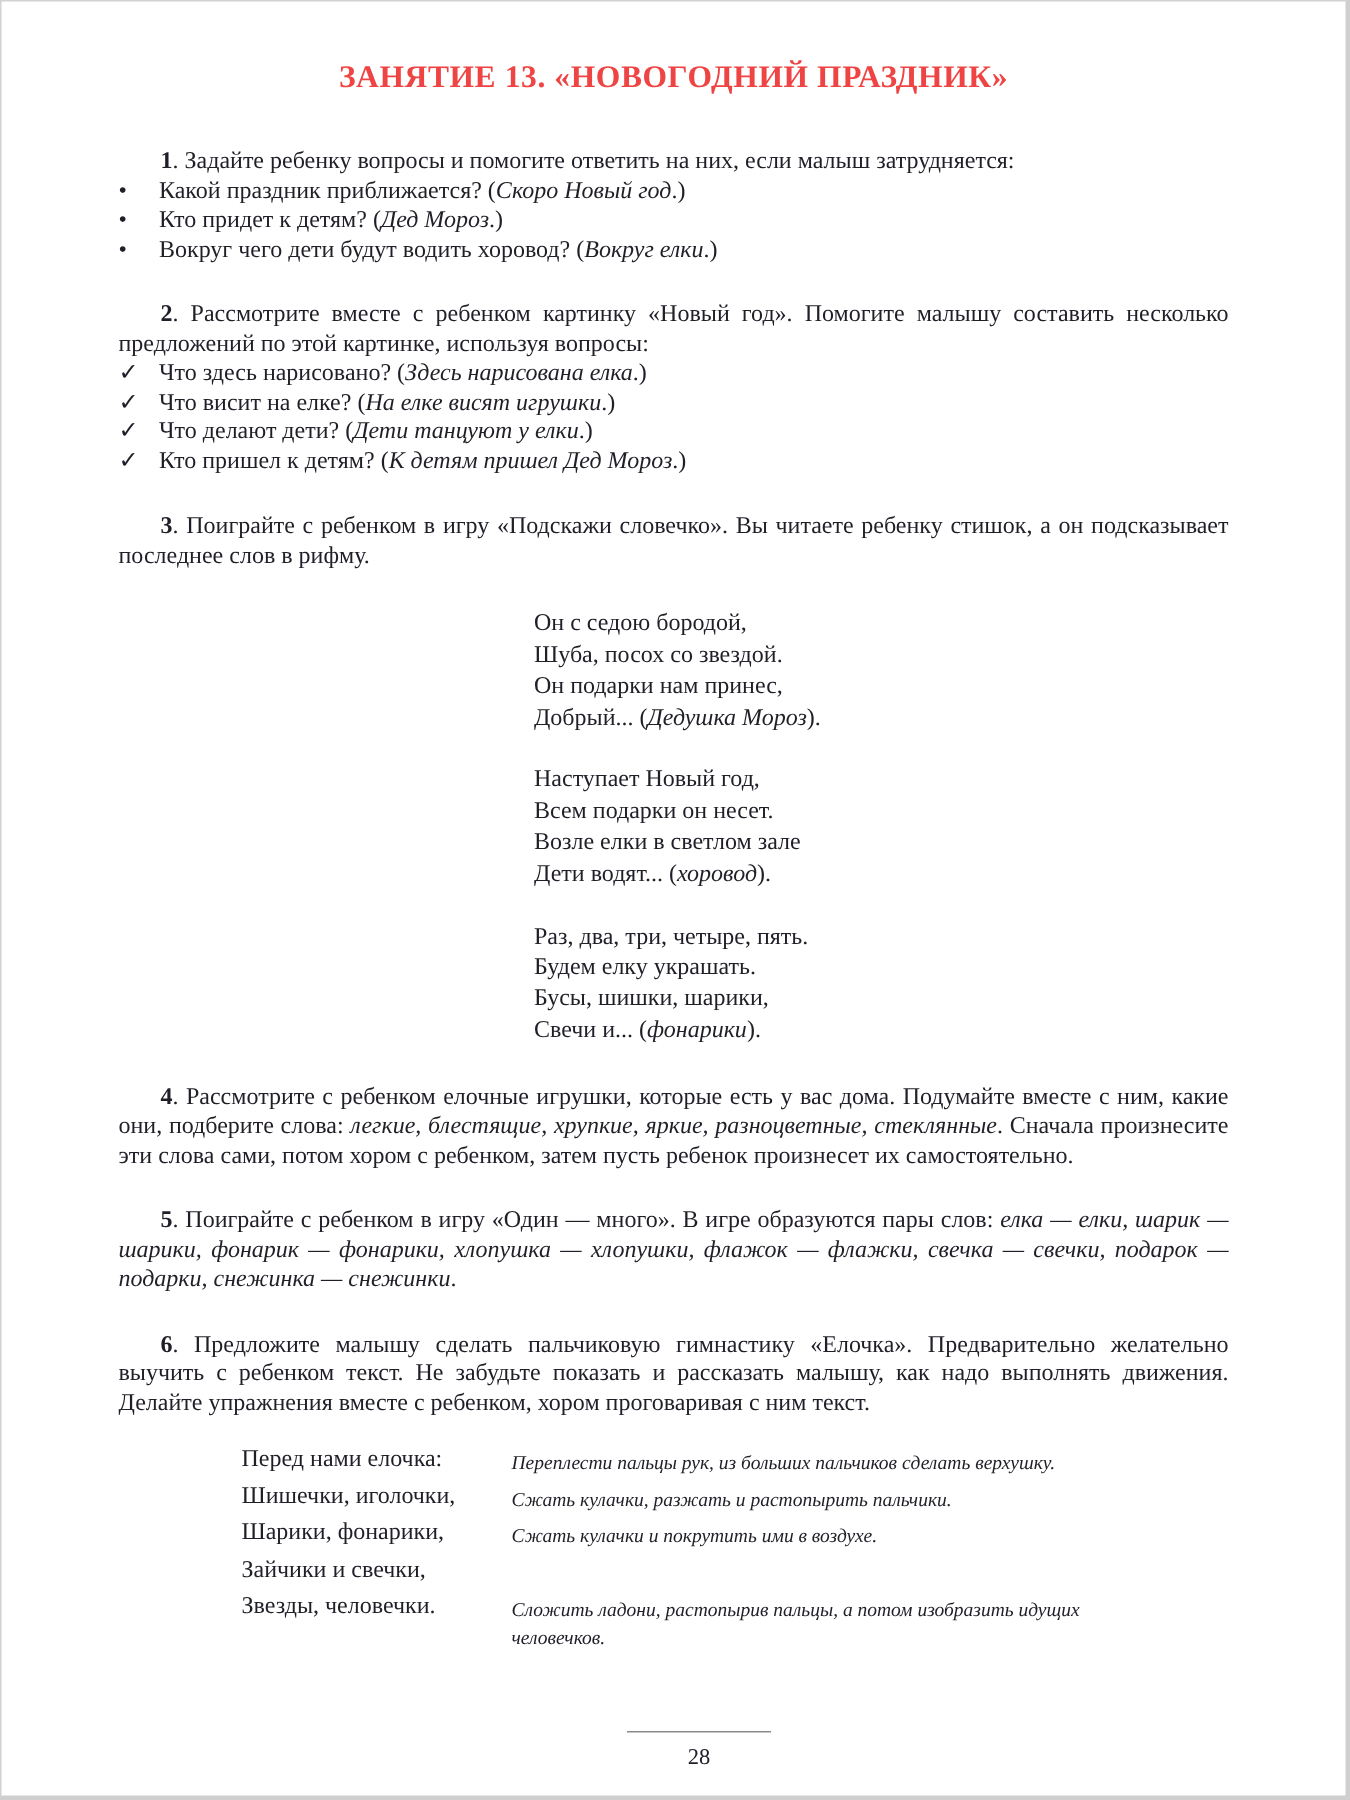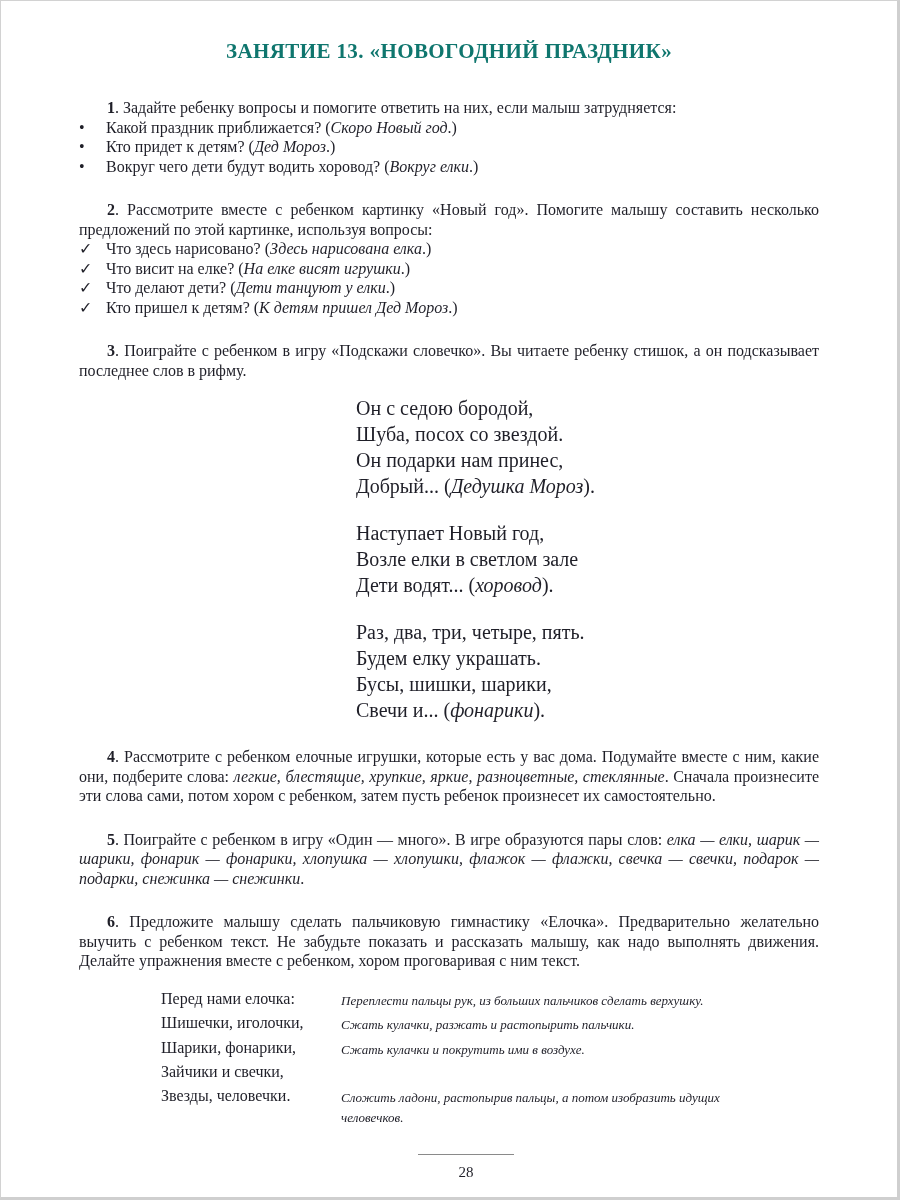--- a/index.html
+++ b/index.html
@@ -35,22 +35,22 @@
   .num { font-weight:bold; }
   .list { }
   .li {
     display:flex;
     font-size:16px;
     line-height:1.22;
   }
   .marker { flex:0 0 27px; }
   .li-body { flex:1; }
   .poem {
-    margin:15px 0 4px 277px;
-    font-size:20px;
+    margin:26px 0 4px 277px;
+    font-size:16px;
     line-height:1.3;
   }
   .stanza + .stanza { margin-top:21px; }
   .pline { white-space:nowrap; }
   .gym {
     margin:18px 0 0 82px;
   }
   .gym-row {
     display:grid;
     grid-template-columns:180px 392px;
@@ -79,21 +79,21 @@
     background:#8a8a8a;
     margin:0 auto 9px auto;
   }
   .page-num { font-size:15px; }
 </style>
 </head>
 <body>
 
 <div class="page">
 
-  <h1 class="title" style="color: #0f766e;">ЗАНЯТИЕ 13. «НОВОГОДНИЙ ПРАЗДНИК»</h1>
+  <h1 class="title" style="color: #ef4444;">ЗАНЯТИЕ 13. «НОВОГОДНИЙ ПРАЗДНИК»</h1>
 
   <p class="para"><b class="num">1</b><span>. Задайте ребенку вопросы и помогите ответить на них, если малыш затрудняется:</span></p>
 
   <div class="list">
     <div class="li">
       <span class="marker">•</span>
       <span class="li-body"><span>Какой праздник приближается? (</span><i>Скоро Новый год</i><span>.)</span></span>
     </div>
     <div class="li">
       <span class="marker">•</span>
@@ -130,20 +130,21 @@
 
   <div class="poem">
     <div class="stanza">
       <div class="pline">Он с седою бородой,</div>
       <div class="pline">Шуба, посох со звездой.</div>
       <div class="pline">Он подарки нам принес,</div>
       <div class="pline"><span>Добрый... (</span><i>Дедушка Мороз</i><span>).</span></div>
     </div>
     <div class="stanza">
       <div class="pline">Наступает Новый год,</div>
+      <div class="pline">Всем подарки он несет.</div>
       <div class="pline">Возле елки в светлом зале</div>
       <div class="pline"><span>Дети водят... (</span><i>хоровод</i><span>).</span></div>
     </div>
     <div class="stanza">
       <div class="pline">Раз, два, три, четыре, пять.</div>
       <div class="pline">Будем елку украшать.</div>
       <div class="pline">Бусы, шишки, шарики,</div>
       <div class="pline"><span>Свечи и... (</span><i>фонарики</i><span>).</span></div>
     </div>
   </div>

